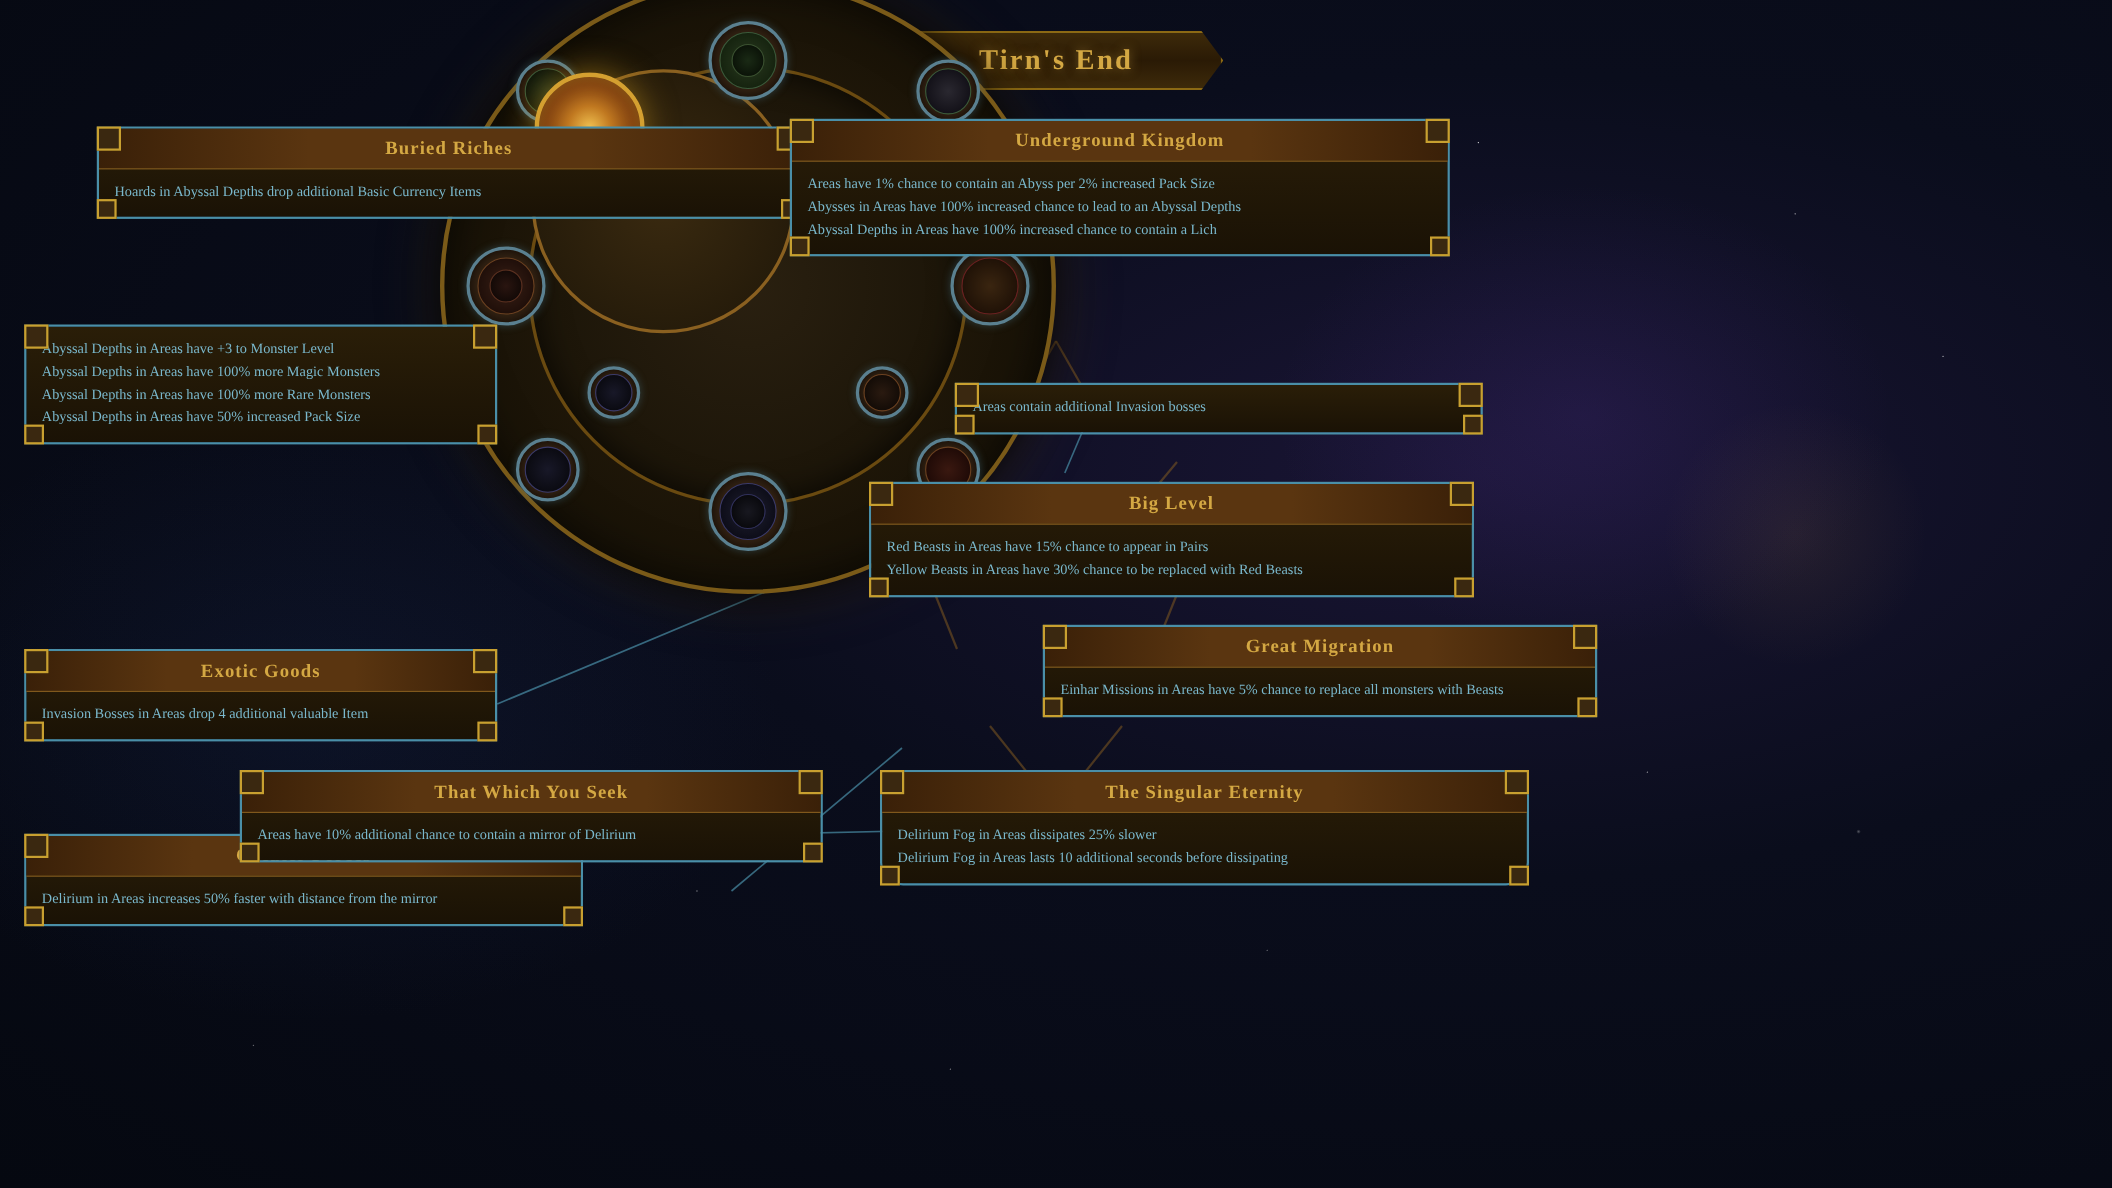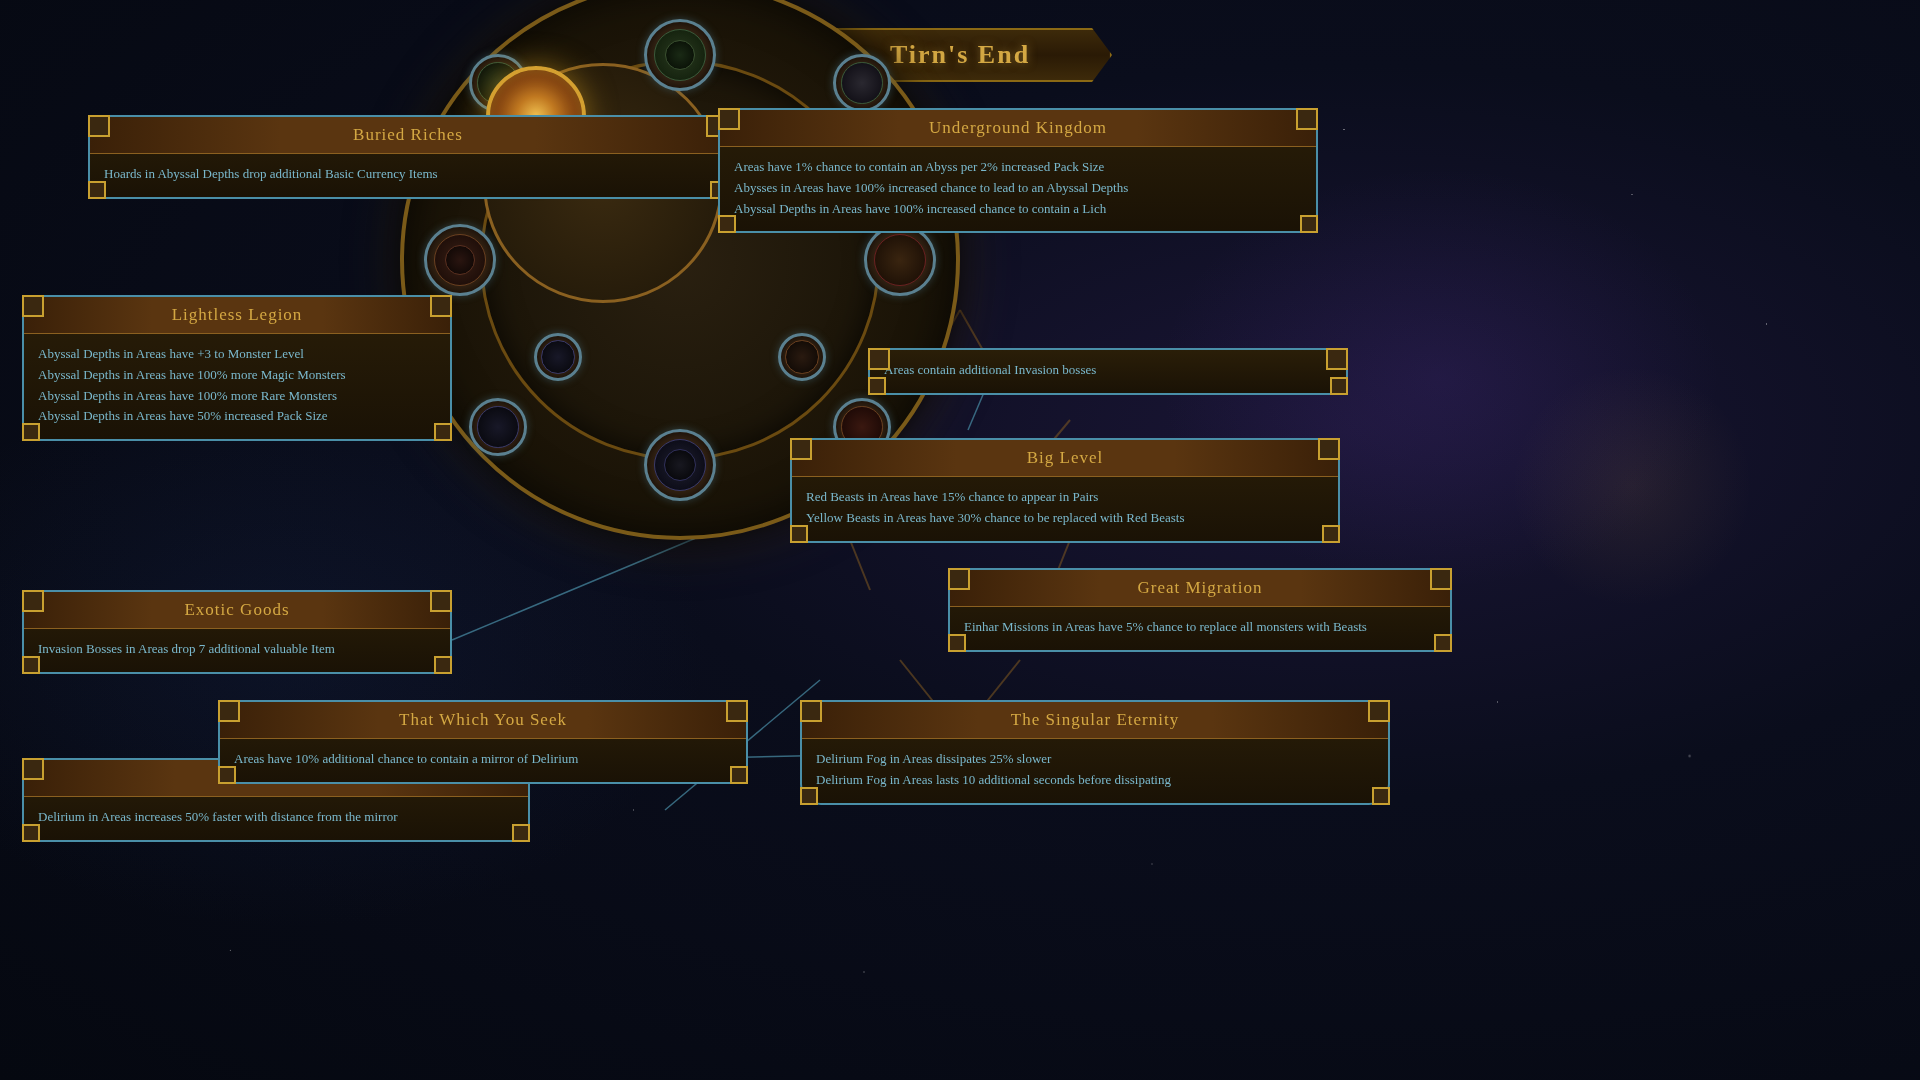--- a/index.html
+++ b/index.html
@@ -121,21 +121,21 @@
     .card-title-bar {
       background: linear-gradient(90deg, #3a2008 0%, #5a3510 30%, #5a3510 70%, #3a2008 100%);
       border-bottom: 1px solid #8b6020;
       padding: 8px 30px;
       text-align: center;
     }
 
     .card-title {
       color: #d4a843;
       font-size: 17px;
-      font-weight: normal;
+      font-weight: bold;
       letter-spacing: 1px;
     }
 
     .card-body {
       padding: 10px 14px 12px;
     }
 
     .card-desc {
       color: #7ab8cc;
       font-size: 13px;
@@ -377,23 +377,20 @@
   <div class="card-body">
     <div class="card-desc" style="white-space:pre-line;">Areas have 1% chance to contain an Abyss per 2% increased Pack Size
 Abysses in Areas have 100% increased chance to lead to an Abyssal Depths
 Abyssal Depths in Areas have 100% increased chance to contain a Lich</div>
   </div>
 </div>
 
 <div class="info-card" id="card-lightless-legion">
   <div class="card-corner-bl"></div>
   <div class="card-corner-br"></div>
-  <div class="card-title-bar">
-    <span class="card-title">Lightless Legion</span>
-  </div>
   <div class="card-body">
     <div class="card-desc" style="white-space:pre-line;">Abyssal Depths in Areas have +3 to Monster Level
 Abyssal Depths in Areas have 100% more Magic Monsters
 Abyssal Depths in Areas have 100% more Rare Monsters
 Abyssal Depths in Areas have 50% increased Pack Size</div>
   </div>
 </div>
 
 <div class="info-card" id="card-trespassers">
   <div class="card-corner-bl"></div>
@@ -403,21 +400,21 @@
   </div>
 </div>
 
 <div class="info-card" id="card-exotic-goods">
   <div class="card-corner-bl"></div>
   <div class="card-corner-br"></div>
   <div class="card-title-bar">
     <span class="card-title">Exotic Goods</span>
   </div>
   <div class="card-body">
-    <div class="card-desc">Invasion Bosses in Areas drop 7 additional valuable Item</div>
+    <div class="card-desc">Invasion Bosses in Areas drop 4 additional valuable Item</div>
   </div>
 </div>
 
 <div class="info-card" id="card-big-game">
   <div class="card-corner-bl"></div>
   <div class="card-corner-br"></div>
   <div class="card-title-bar">
     <span class="card-title">Big Level</span>
   </div>
   <div class="card-body">

